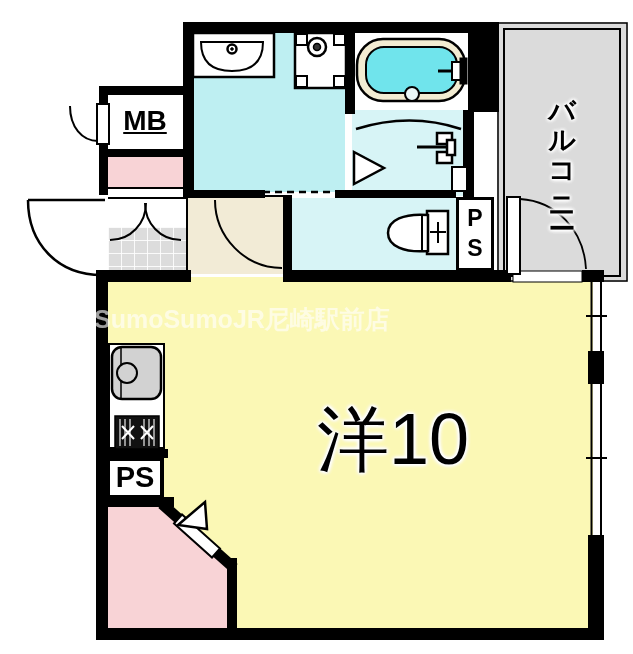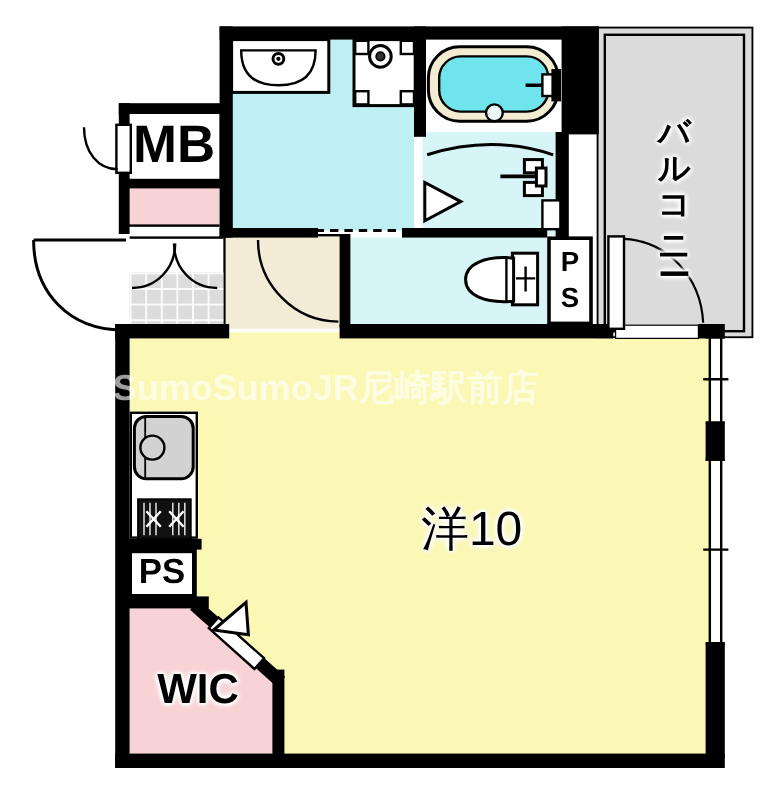--- a/index.html
+++ b/index.html
@@ -27,21 +27,21 @@
   .sb-box{background:var(--pink);border-bottom:2px solid #000;}
   .ps-box{background:#fff;border:4px solid #000;}
   .balcony{background:var(--balcony);}
   .mainroom{background:var(--room);}
   .kitchen{background:#fff;border:2px solid #000;}
   .wic{background:var(--pink);
        clip-path:polygon(0 0,55px 0,125px 63px,125px 125px,0 125px);}
   .vert{writing-mode:vertical-rl;text-orientation:upright;letter-spacing:3px;}
   .stackPS{width:0.95em;word-break:break-all;text-align:center;line-height:1.3;}
   #watermark{position:absolute;z-index:5;left:94px;top:303px;width:470px;height:48px;
-    font-size:30px;font-weight:bold;color:rgba(255,255,255,0.62);white-space:nowrap;
+    font-size:25px;font-weight:bold;color:rgba(255,255,255,0.62);white-space:nowrap;
     z-index:5;pointer-events:none;}
 </style>
 </head>
 <body>
 
 <div id="plan">
 
   <div class="fill mainroom" style="left:108px;top:277px;width:485px;height:355px;"></div>
   <div class="fill washroom" style="left:183px;top:28px;width:162px;height:164px;"></div>
   <div class="fill bathfloor" style="left:352px;top:110px;width:111px;height:86px;"></div>
@@ -201,24 +201,23 @@
       <path d="M520,199 C556,201 584,230 586,269" fill="none" stroke-width="1.8"></path>
     </g>
 
     <g>
       <path d="M162,504 L234,568" stroke="#000" stroke-width="11"></path>
       <polygon points="174,523.5 212,557.5 220,548.5 182,514.5" fill="#fff" stroke="#000" stroke-width="2"></polygon>
       <polygon points="178,525 205,502 207,529" fill="#fff" stroke="#000" stroke-width="2.5"></polygon>
     </g>
   </svg>
 
-  <div class="label" style="left:103px;top:90px;width:84px;height:62px;font-size:44px;">MB</div>
+  <div class="label" style="left:103px;top:90px;width:84px;height:62px;font-size:28px;text-decoration:underline;">MB</div>
   <div class="label" style="left:106px;top:456px;width:58px;height:42px;font-size:29px;">PS</div>
   <div class="label" style="left:456px;top:197px;width:38px;height:74px;font-size:23px;">
        <span class="stackPS">PS</span>
   </div>
-  <div class="label glow" style="left:110px;top:550px;width:110px;height:50px;font-size:35px;">WIC</div>
-  <div class="label glow" style="left:258px;top:398px;width:270px;height:84px;font-size:40px;font-weight:500;">洋10</div>
+  <div class="label glow" style="left:258px;top:398px;width:270px;height:84px;font-size:72px;font-weight:500;">洋10</div>
   <div class="label glow vert" style="left:538px;top:45px;width:48px;height:205px;font-size:27px;">バルコニー</div>
 
   <div id="watermark">SumoSumoJR尼崎駅前店</div>
 
 </div>
 
 </body></html>

